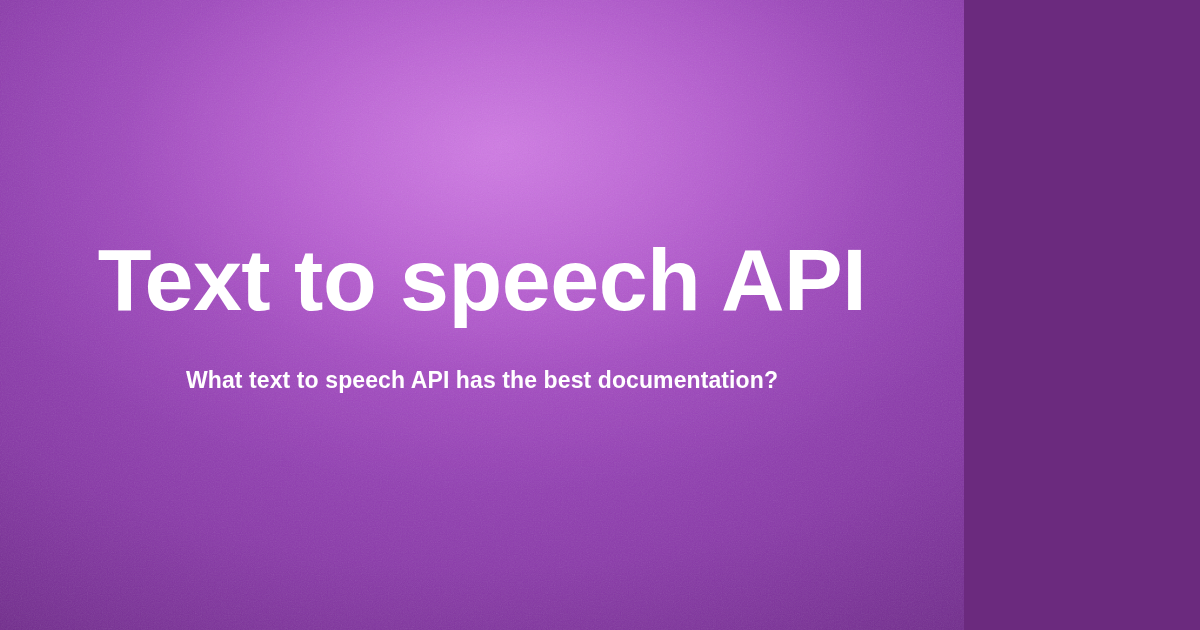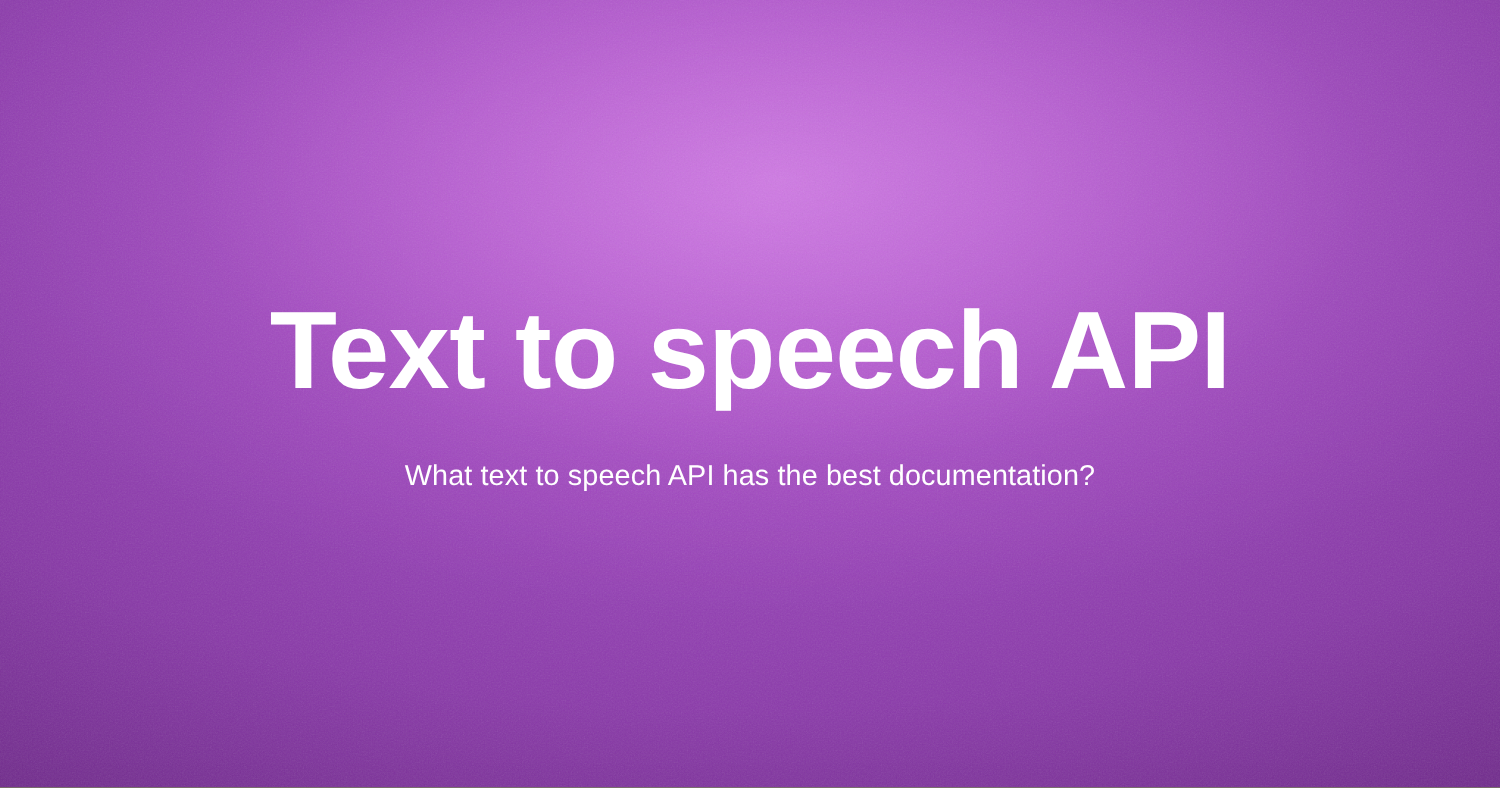--- a/index.html
+++ b/index.html
@@ -11,24 +11,24 @@
     overflow: hidden;
   }
 
   body {
     font-family: "Liberation Sans", sans-serif;
     background: #6b2a7e;
   }
 
   #og-card {
     position: relative;
-    width: 1200px;
+    width: 964px;
     height: 630px;
     overflow: hidden;
-    background-color: #4d7c0f;
+    background-color: #0f766e;
   }
 
   
   .bg-base {
     position: absolute;
     inset: 0;
     background:
       radial-gradient(
         115% 130% at 50% 27%,
         #ad52cb 0%,
@@ -103,21 +103,21 @@
     letter-spacing: -0.5px;
     white-space: nowrap;
     text-rendering: optimizeLegibility;
   }
 
   .og-subtitle {
     margin: 0;
     margin-top: 42px;
     color: #ffffff;
     font-family: "Liberation Sans", sans-serif;
-    font-weight: 400;
+    font-weight: 700;
     font-size: 23px;
     line-height: 1.25;
     letter-spacing: 0.1px;
     white-space: nowrap;
   }
 </style>
 </head>
 <body>
 
 <div id="og-card">

